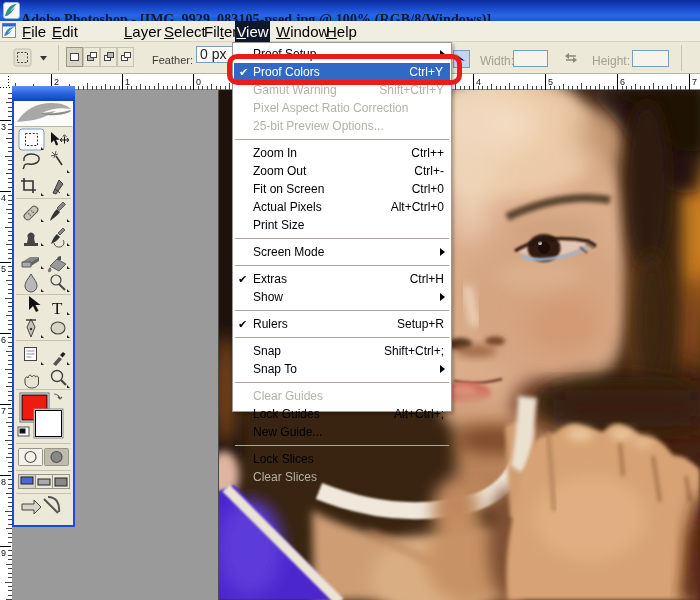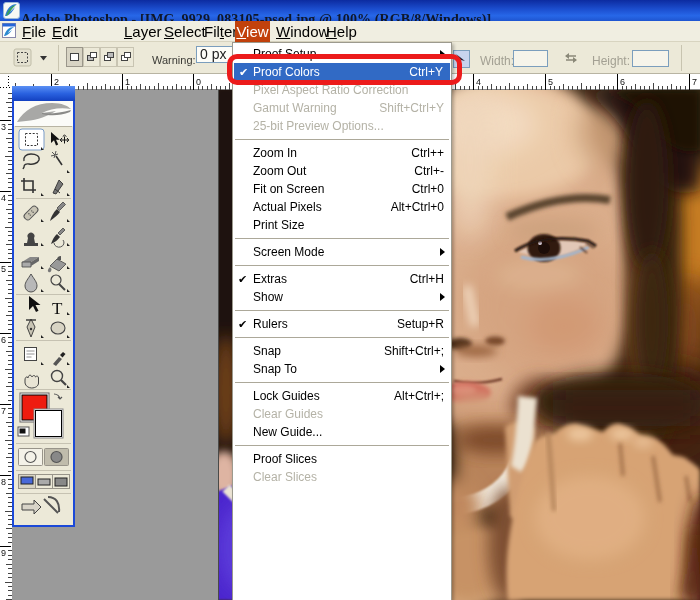--- a/index.html
+++ b/index.html
@@ -8,31 +8,31 @@
   .abs{position:absolute;}
   
   #titlebar{left:0;top:0;width:700px;height:21px;
     background:linear-gradient(180deg,#0c2ba0 0%,#1c4fd0 45%,#2767e8 75%,#1e55d0 100%);}
   #titletext{left:21px;top:12px;color:#0f172a;font-family:"Liberation Serif",serif;
     font-weight:bold;font-size:14px;letter-spacing:0.1px;white-space:nowrap;}
   
   #menubar{left:0;top:21px;width:700px;height:21px;background:#f0eee1;
     border-bottom:1px solid #d8d4c0;box-sizing:border-box;font-size:11px;color:#000;}
   .mitem{position:absolute;top:21px;height:21px;line-height:21px;font-size:15px;color:#000;}
-  .msel{background:#c2410c;color:#fff;}
+  .msel{background:#0f172a;color:#fff;}
   
   #optbar{left:0;top:42px;width:700px;height:32px;background:#ece9d8;
     border-bottom:1px solid #b8b4a2;box-sizing:border-box;}
   .obox{position:absolute;border:1px solid #7b9ebd;background:#fdfdf8;}
   .olabel{position:absolute;font-size:11px;color:#a3a093;}
   
   
   #workspace{left:10px;top:90px;width:208px;height:510px;background:#9a9a9a;}
   
-  #vmenu{left:232px;top:42px;width:220px;height:559px;background:#fff;
+  #vmenu{left:232px;top:42px;width:220px;height:370px;background:#fff;
     border:1px solid #9c9a8e;box-sizing:border-box;padding-top:2px;
     font-size:12px;z-index:30;box-shadow:2px 2px 3px rgba(0,0,0,0.25);}
   .vrow{position:relative;height:18px;line-height:18px;padding-left:20px;color:#000;}
   .vrow .sc{position:absolute;right:7px;top:0;}
   .vrow .arr{position:absolute;right:6px;top:5px;width:0;height:0;
     border-left:5px solid #000;border-top:4px solid transparent;border-bottom:4px solid transparent;}
   .vrow .chk{position:absolute;left:5px;top:0;font-size:11px;}
   .vsel{background:#316ac5;color:#fff;margin:0 1px;padding-left:19px;}
   .vgray{color:#b4b2a6;}
   .vsep{height:1px;background:#aca899;margin:4px 2px;}
@@ -81,21 +81,21 @@
   <rect x="34.5" y="0.5" width="16" height="19" fill="#ece9d8" stroke="#c8c4b2"></rect>
   <rect x="51.5" y="0.5" width="16" height="19" fill="#ece9d8" stroke="#c8c4b2"></rect>
   <rect x="4.5" y="6.5" width="8" height="7" fill="#fff" stroke="#444"></rect>
   <rect x="21.5" y="8.5" width="6" height="5" fill="#bbb" stroke="#444"></rect>
     <rect x="24.5" y="5.5" width="6" height="5" fill="#fff" stroke="#444"></rect>
   <rect x="38.5" y="8.5" width="6" height="5" fill="#fff" stroke="#444"></rect>
     <rect x="41.5" y="5.5" width="6" height="5" fill="#bbb" stroke="#444"></rect>
   <rect x="55.5" y="8.5" width="6" height="5" fill="#fff" stroke="#444"></rect>
     <rect x="58.5" y="5.5" width="6" height="5" fill="#fff" stroke="#444"></rect>
 </svg>
-<div class="olabel abs" style="left:152px;top:54px;color:#3a3a35;font-size:11px;">Warning:</div>
+<div class="olabel abs" style="left:152px;top:54px;color:#3a3a35;font-size:11px;">Feather:</div>
 <div class="obox abs" style="left:196px;top:46px;width:32px;height:15px;font-size:14px;line-height:15px;padding-left:3px;color:#222;">0 px</div>
 
 <div class="obox abs" style="left:453px;top:50px;width:15px;height:16px;background:#c8d4ee;"></div>
 <svg class="abs" style="left:455px;top:53px;z-index:5" width="12" height="10">
     <path d="M1,1 l9,7 l-4,-1" fill="#223"></path>
   </svg>
 <div class="olabel abs" style="left:480px;top:54px;font-size:12px;">Width:</div>
 <div class="obox abs" style="left:513px;top:50px;width:33px;height:15px;background:#f6f4ea;"></div>
 <svg class="abs" style="left:563px;top:52px;z-index:5" width="16" height="12" viewBox="0 0 16 12">
   <path d="M3,4 L13,4 M3,8 L13,8" stroke="#8a8878" stroke-width="1.4"></path>
@@ -597,41 +597,41 @@
   <path d="M32,413 l14,14 M36,411 c8,0 12,6 11,15" stroke="#555" stroke-width="2" fill="none"></path>
 
   <g fill="#222">
     <path d="M29,61 l3,3 l-3,0 z M55,84 l3,3 l-3,0 z M29,107 l3,3 l-3,0 z M55,107 l3,3 l-3,0 z M29,133 l3,3 l-3,0 z M55,133 l3,3 l-3,0 z M29,157 l3,3 l-3,0 z M55,157 l3,3 l-3,0 z M29,180 l3,3 l-3,0 z M55,180 l3,3 l-3,0 z M29,203 l3,3 l-3,0 z M55,203 l3,3 l-3,0 z M55,226 l3,3 l-3,0 z M29,249 l3,3 l-3,0 z M55,249 l3,3 l-3,0 z M29,276 l3,3 l-3,0 z M55,276 l3,3 l-3,0 z M55,299 l3,3 l-3,0 z"></path>
   </g>
 </svg>
 
 <div id="vmenu" class="abs">
   <div class="vrow">Proof Setup<span class="arr"></span></div>
   <div class="vrow vsel"><span class="chk">✔</span>Proof Colors<span class="sc">Ctrl+Y</span></div>
+  <div class="vrow vgray">Gamut Warning<span class="sc">Shift+Ctrl+Y</span></div>
   <div class="vrow vgray">Pixel Aspect Ratio Correction</div>
-  <div class="vrow vgray">Gamut Warning<span class="sc">Shift+Ctrl+Y</span></div>
   <div class="vrow vgray">25-bit Preview Options...</div>
   <div class="vsep"></div>
   <div class="vrow">Zoom In<span class="sc">Ctrl++</span></div>
   <div class="vrow">Zoom Out<span class="sc">Ctrl+-</span></div>
   <div class="vrow">Fit on Screen<span class="sc">Ctrl+0</span></div>
   <div class="vrow">Actual Pixels<span class="sc">Alt+Ctrl+0</span></div>
   <div class="vrow">Print Size</div>
   <div class="vsep"></div>
   <div class="vrow">Screen Mode<span class="arr"></span></div>
   <div class="vsep"></div>
   <div class="vrow"><span class="chk">✔</span>Extras<span class="sc">Ctrl+H</span></div>
   <div class="vrow">Show<span class="arr"></span></div>
   <div class="vsep"></div>
   <div class="vrow"><span class="chk">✔</span>Rulers<span class="sc">Setup+R</span></div>
   <div class="vsep"></div>
   <div class="vrow">Snap<span class="sc">Shift+Ctrl+;</span></div>
   <div class="vrow">Snap To<span class="arr"></span></div>
   <div class="vsep"></div>
+  <div class="vrow vgray">Clear Guides</div>
   <div class="vrow">Lock Guides<span class="sc">Alt+Ctrl+;</span></div>
-  <div class="vrow vgray">Clear Guides</div>
   <div class="vrow">New Guide...</div>
   <div class="vsep"></div>
-  <div class="vrow">Proof Slices</div>
+  <div class="vrow">Lock Slices</div>
   <div class="vrow vgray">Clear Slices</div>
 </div>
 
 <div id="redrect" class="abs"></div>
 
 </body></html>

